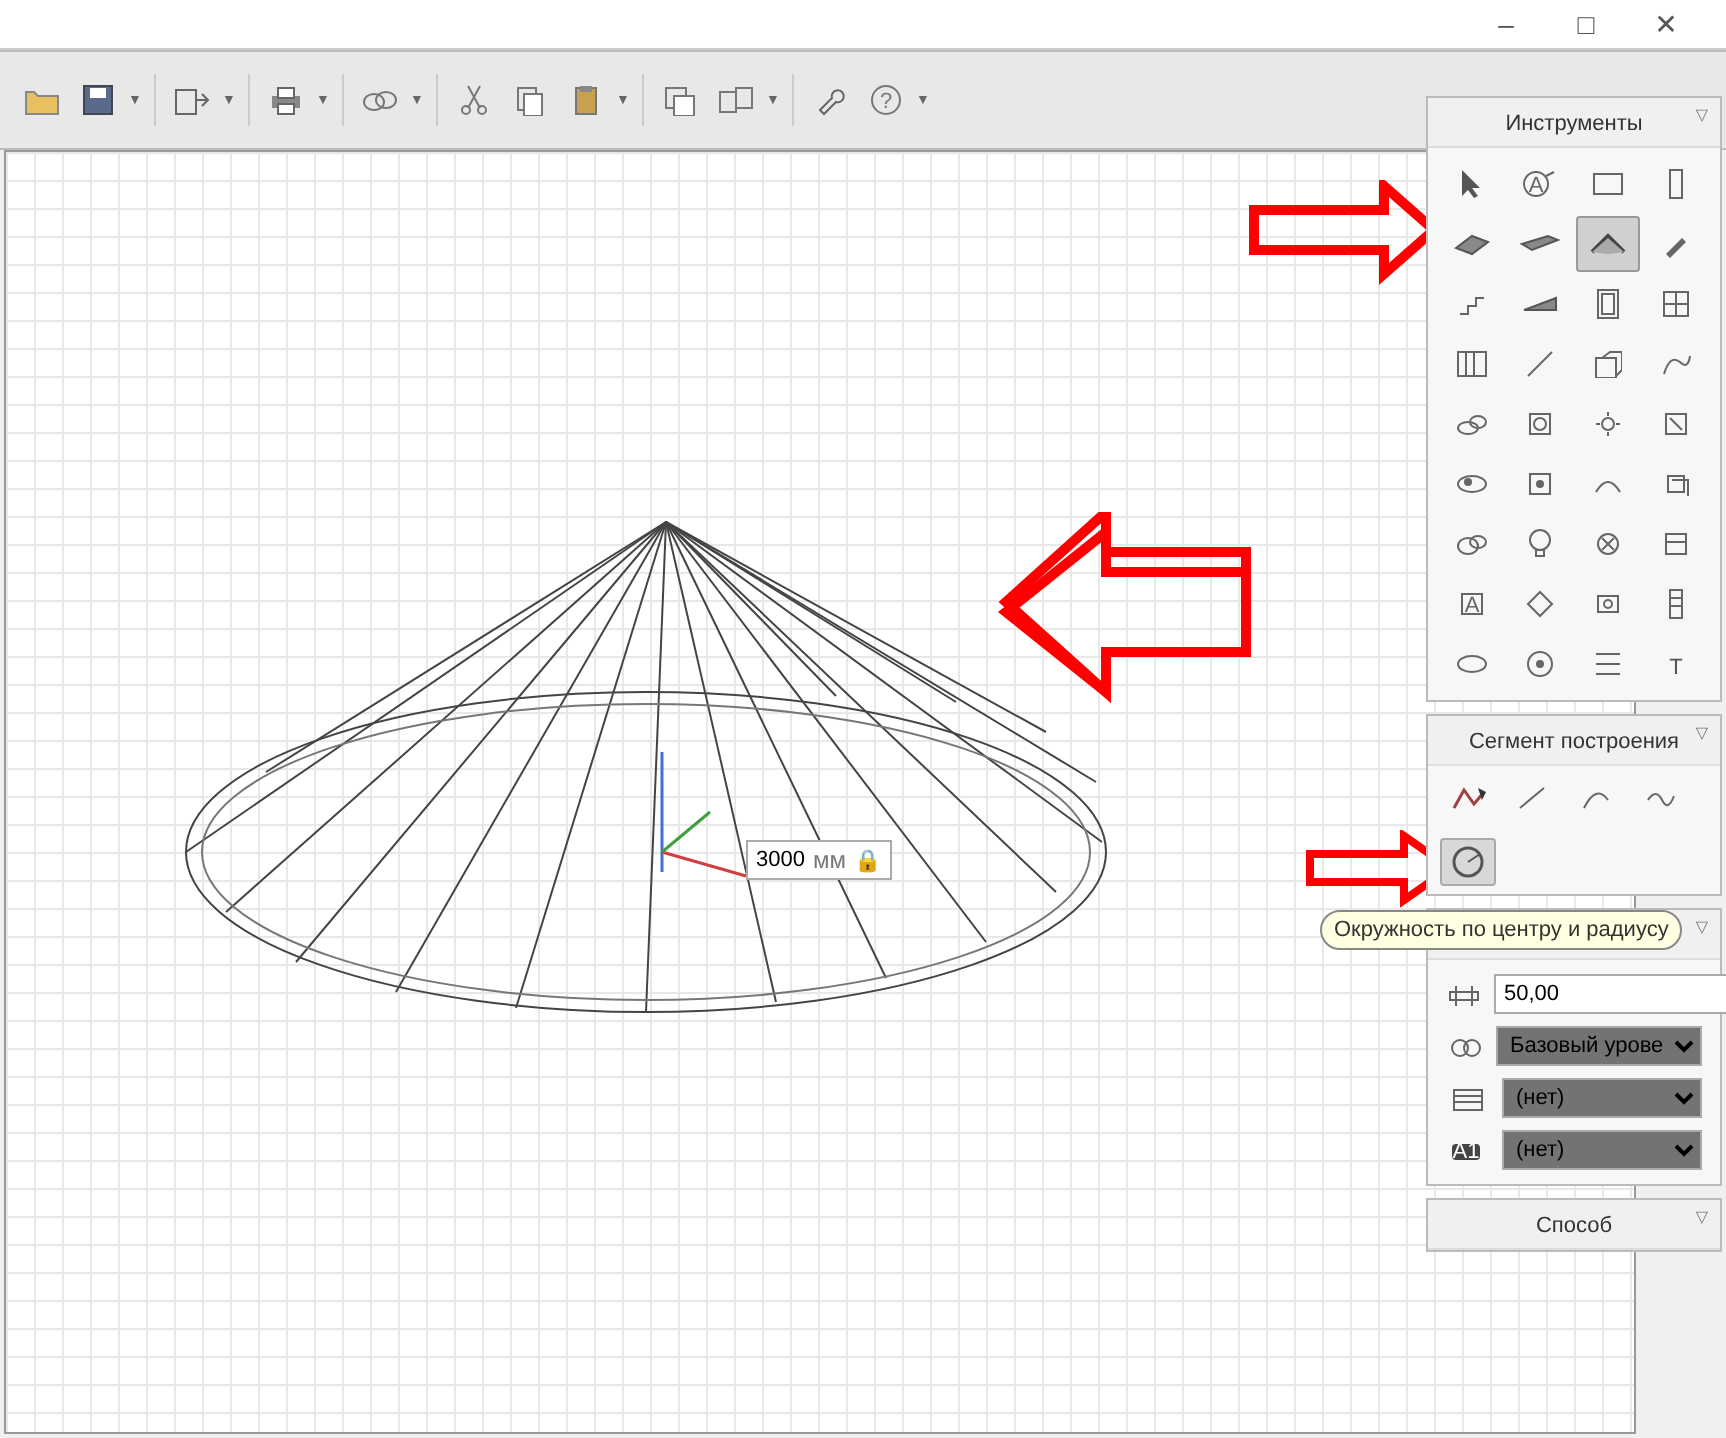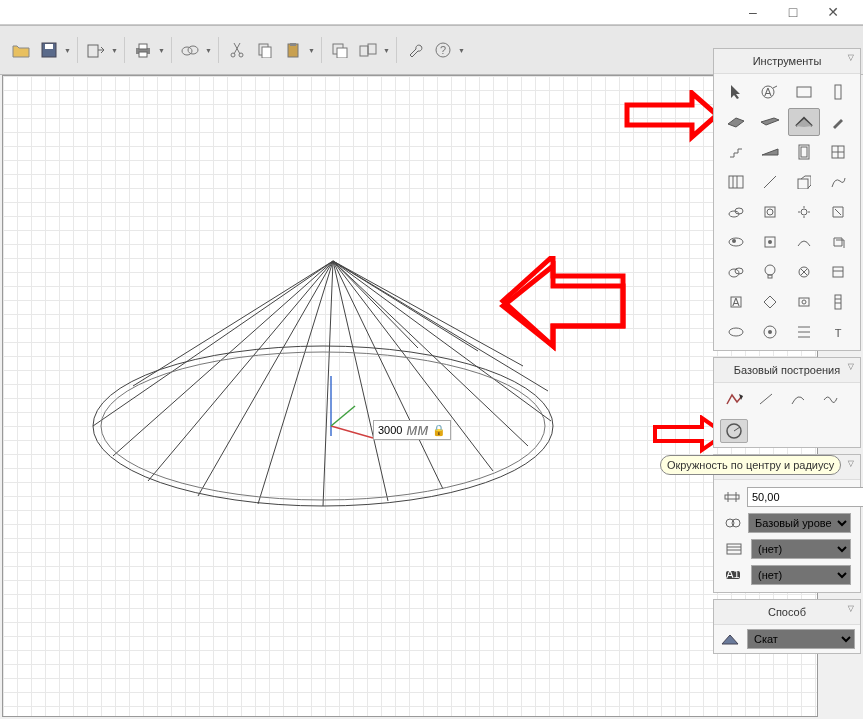--- a/index.html
+++ b/index.html
@@ -14,39 +14,39 @@
 .tb-sep { width: 1px; height: 26px; background: #ccc; margin: 0 3px; }
 
 .viewport { position: absolute; left: 2px; top: 75px; width: 816px; height: 642px; background: #fff; border: 1px solid #999; }
 .grid-bg { position: absolute; inset: 0; background-image:
   linear-gradient(#e8e8e8 1px, transparent 1px),
   linear-gradient(90deg, #e8e8e8 1px, transparent 1px);
   background-size: 14px 14px; }
 
 .dim-box { position: absolute; left: 370px; top: 344px; display: flex; align-items: center; background: #fff; border: 1px solid #aaa; height: 20px; padding: 0 4px; gap: 4px; }
 .dim-box .val { font-size: 11px; }
-.dim-box .unit { color: #777; font-size: 16px; font-style: italic; }
+.dim-box .unit { color: #777; font-size: 12px; }
 .dim-box .lock { color: #999; font-size: 11px; }
 
 .right-col { position: absolute; right: 2px; top: 42px; width: 148px; display: flex; flex-direction: column; gap: 6px; padding-top: 6px; }
 .panel { background: #f7f7f7; border: 1px solid #bbb; }
 .panel-title { text-align: center; padding: 5px 0; font-size: 12px; color: #333; background: #f0f0f0; border-bottom: 1px solid #ddd; position: relative; }
 .panel-title .collapse { position: absolute; right: 6px; top: 4px; font-size: 8px; color: #777; }
 .panel-body { padding: 4px; }
 
 .tool-grid { display: grid; grid-template-columns: repeat(4, 32px); gap: 2px; justify-content: center; padding: 4px; }
 .tool-cell { width: 32px; height: 28px; display: flex; align-items: center; justify-content: center; border-radius: 2px; cursor: pointer; color: #555; }
 .tool-cell.active { background: #d0d0d0; border: 1px solid #999; }
 .tool-cell svg { pointer-events: none; }
 
 .mode-row { display: flex; gap: 4px; padding: 4px 6px; }
 .mode-btn { width: 28px; height: 24px; display: flex; align-items: center; justify-content: center; border-radius: 2px; cursor: pointer; }
 .mode-btn.active { background: #d8d8d8; border: 1px solid #aaa; }
 
-.param-row { display: flex; align-items: center; padding: 3px 5px; gap: 6px; }
+.param-row { display: flex; align-items: flex-end; padding: 3px 5px; gap: 6px; }
 .param-icon { width: 22px; height: 18px; display: flex; align-items: center; justify-content: center; color: #666; }
 .param-input { flex: 1; height: 20px; border: 1px solid #aaa; padding: 0 4px; font-size: 11px; background: #fff; }
 .param-select { flex: 1; height: 20px; border: 1px solid #aaa; background: #737373; font-size: 11px; padding: 0 2px; }
 
 .segment-row { display: flex; align-items: center; padding: 4px 5px; gap: 6px; }
 
 .tooltip { position: absolute; background: #ffffe1; border: 1px solid #888; padding: 3px 6px; font-size: 11px; color: #333; white-space: nowrap; }
 
 .arrow { position: absolute; pointer-events: none; }
 </style>
@@ -415,21 +415,21 @@
         </div>
       <div class="tool-cell">
           <svg width="14" height="14">
             <text x="7" y="12" text-anchor="middle" font-size="14" fill="#555" font-family="serif">T</text>
           </svg>
         </div>
     </div>
   </div>
 
   <div class="panel">
-    <div class="panel-title"><span>Базовый построения</span><span class="collapse">▽</span></div>
+    <div class="panel-title"><span>Сегмент построения</span><span class="collapse">▽</span></div>
     <div class="mode-row">
       <div class="mode-btn">
           <svg width="18" height="14">
             <path d="M2 12 L7 3 L12 10 L17 4" fill="none" stroke="#a04040" stroke-width="1.5"></path>
             <path d="M14 2 l4 2 l-2 4" fill="#333"></path>
           </svg>
         </div>
       <div class="mode-btn">
           <svg width="16" height="14">
             <line x1="2" y1="12" x2="14" y2="2" stroke="#666"></line>
@@ -496,25 +496,17 @@
               <text x="8" y="9" text-anchor="middle" font-size="7" fill="#fff">A1</text>
             </svg>
           </div>
         <select class="param-select"><option>(нет)</option></select>
       </div>
     </div>
   </div>
 
   <div class="panel">
     <div class="panel-title"><span>Способ</span><span class="collapse">▽</span></div>
-    <div class="segment-row">
-      <div class="param-icon">
-          <svg width="20" height="14">
-            <path d="M2 12 L10 3 L18 12 Z" fill="#6a7a9a" stroke="#445"></path>
-          </svg>
-        </div>
-      <select class="param-select"><option>Скат</option></select>
-    </div>
   </div>
 
 </div>
 
 <div class="tooltip" style="left:660px; top:455px;border-radius:10px;">Окружность по центру и радиусу</div>
 
 </body></html>

